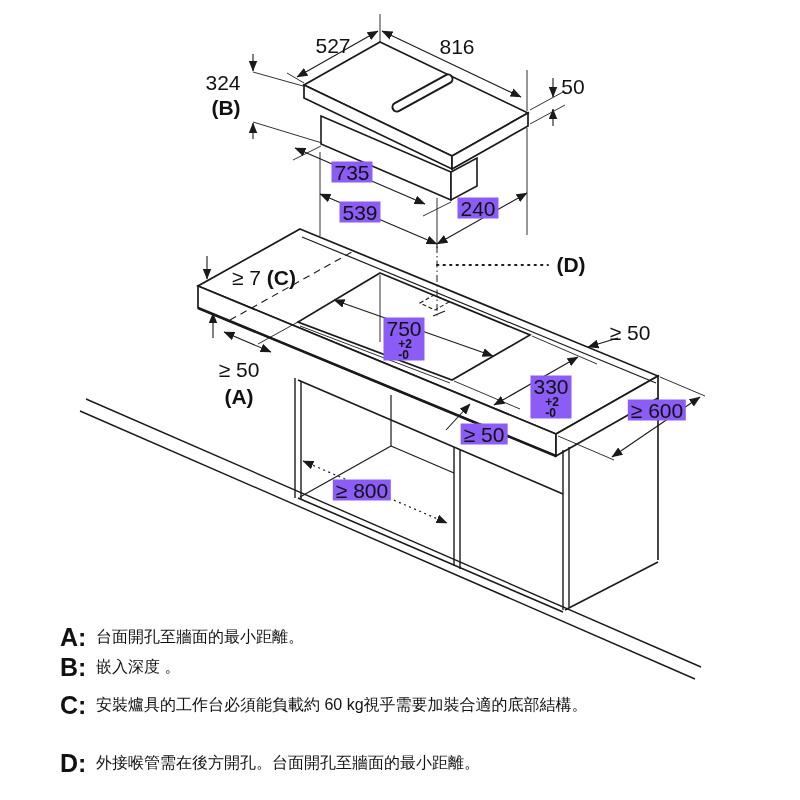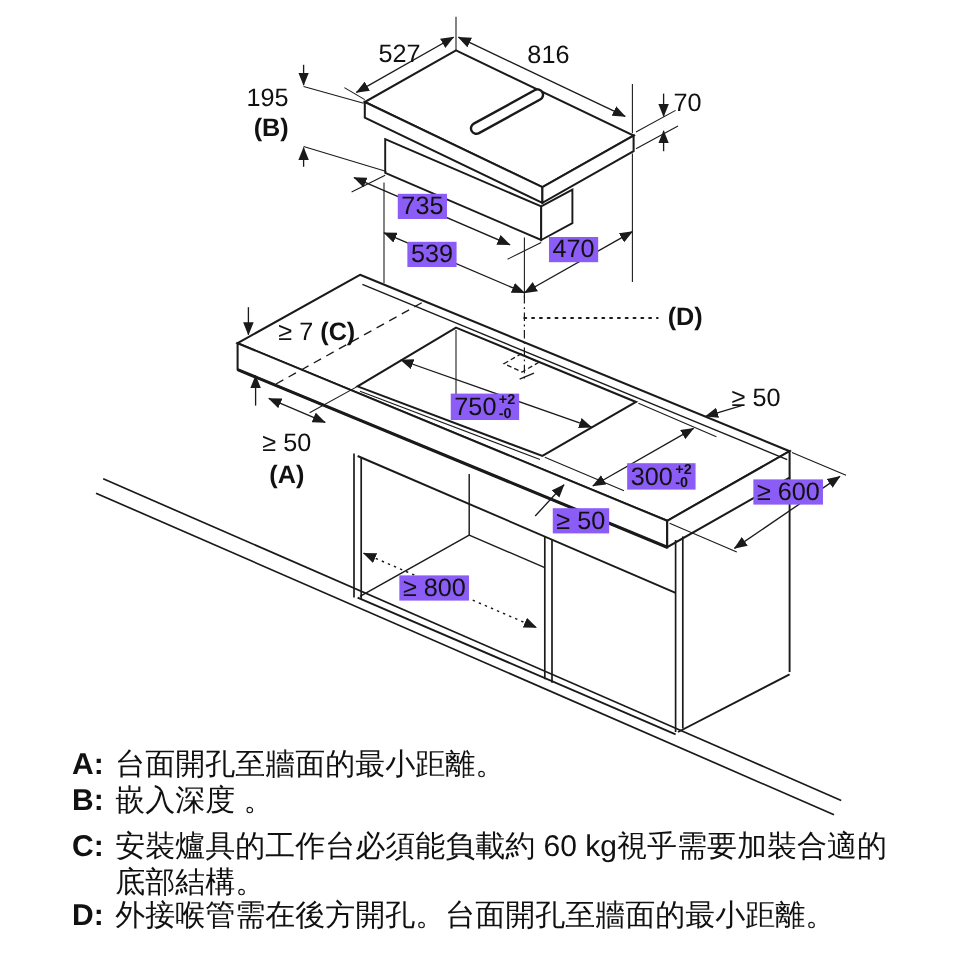--- a/index.html
+++ b/index.html
@@ -3,27 +3,27 @@
 <meta charset="utf-8">
 <style>
   html,body{margin:0;padding:0;background:#ffffff;}
   .stage{position:relative;width:780px;height:800px;background:#ffffff;overflow:hidden;
          font-family:Liberation Sans, sans-serif;color:#111;}
   .art{position:absolute;left:0;top:0;}
   .lbl{position:absolute;transform:translate(-50%,-50%);font-size:21px;line-height:1;
        white-space:nowrap;color:#111;letter-spacing:0px;}
   .lbl.bg{background:#8b5cf6;padding:0 3px;}
   .lbl.bold, .lbl .bold{font-weight:bold;}
-  .tolwrap{display:inline-flex;align-items:center;}
+  .tolwrap{display:inline-flex;align-items:center;flex-direction:column;}
   .tol{display:inline-flex;flex-direction:column;justify-content:center;margin-left:2px;
        font-size:12px;line-height:11px;font-weight:bold;}
   .legend{position:absolute;left:60px;top:618px;width:710px;}
   .legend-row{position:absolute;left:0;display:flex;align-items:flex-start;}
   .legend-key{flex:0 0 36px;font-weight:bold;font-size:25px;line-height:30px;}
-  .legend-text{width:668px;font-size:25px;line-height:30px;}
+  .legend-text{width:668px;font-size:16px;line-height:30px;}
 </style>
 </head>
 <body>
 
 <div class="stage">
 
   <svg class="art" width="800" height="800" viewBox="0 0 800 800">
     <defs>
       <marker id="arr" viewBox="0 0 10 8" refX="9.5" refY="4" markerWidth="11" markerHeight="9" markerUnits="userSpaceOnUse" orient="auto-start-reverse">
         <path d="M0,0 L10,4 L0,8 Z" fill="#1a1a1a"></path>
@@ -129,47 +129,47 @@
 
       <path d="M80,411 L695,679" stroke-width="1.4"></path>
       <path d="M86,399 L701,667" stroke-width="1.4"></path>
 
       <path d="M303,461 L447,523" stroke-width="1.2" stroke-dasharray="2,3.5" marker-start="url(#arr)" marker-end="url(#arr)"></path>
     </g>
   </svg>
 
   <div class="lbl" style="left:333px;top:45px">527</div>
   <div class="lbl" style="left:457px;top:46px">816</div>
-  <div class="lbl" style="left:223px;top:82px">195</div>
+  <div class="lbl" style="left:223px;top:82px">324</div>
   <div class="lbl bold" style="left:226px;top:107px">(B)</div>
-  <div class="lbl" style="left:573px;top:86px">70</div>
+  <div class="lbl" style="left:573px;top:86px">50</div>
   <div class="lbl bg" style="left:352px;top:172px">735</div>
   <div class="lbl bg" style="left:360px;top:212px">539</div>
-  <div class="lbl bg" style="left:478px;top:208px">470</div>
+  <div class="lbl bg" style="left:478px;top:208px">240</div>
 
   <div class="lbl" style="left:264px;top:277px">
     <span>≥ 7</span>
     <span class="bold">(C)</span>
   </div>
   <div class="lbl bold" style="left:571px;top:264px">(D)</div>
   <div class="lbl" style="left:239px;top:369px">≥ 50</div>
   <div class="lbl bold" style="left:239px;top:396px">(A)</div>
 
   <div class="lbl bg" style="left:404px;top:339px">
     <span class="tolwrap">
       <span>750</span>
       <span class="tol">
         <span>+2</span>
         <span>-0</span>
       </span>
     </span>
   </div>
   <div class="lbl bg" style="left:551px;top:397px">
     <span class="tolwrap">
-      <span>300</span>
+      <span>330</span>
       <span class="tol">
         <span>+2</span>
         <span>-0</span>
       </span>
     </span>
   </div>
 
   <div class="lbl" style="left:630px;top:332px">≥ 50</div>
   <div class="lbl bg" style="left:657px;top:410px">≥ 600</div>
   <div class="lbl bg" style="left:484px;top:434px">≥ 50</div>

